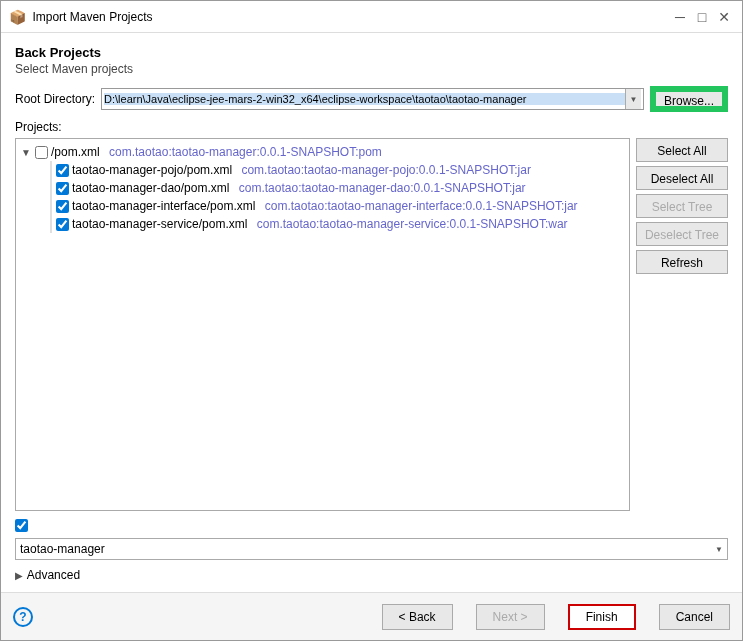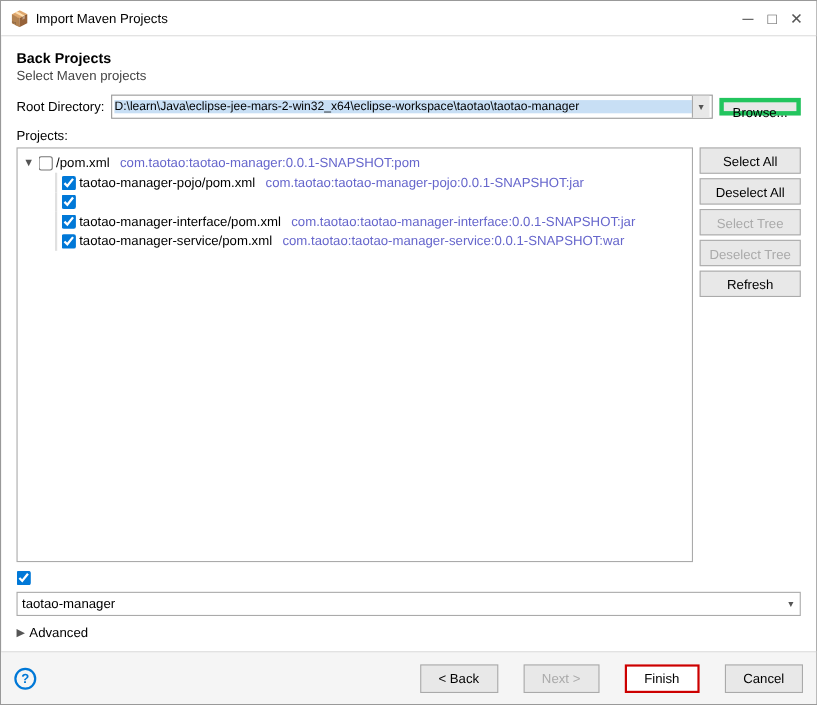--- a/index.html
+++ b/index.html
@@ -112,25 +112,25 @@
       display: flex;
       align-items: center;
       justify-content: center;
       width: 16px;
       cursor: pointer;
       font-size: 8px;
       color: #555;
     }
     .browse-btn {
       background: #e8e8e8;
-      border: 4px solid #22c55e;
+      border: 6px solid #22c55e;
       padding: 2px 8px;
       font-size: 12px;
       cursor: pointer;
-      height: 16px;
+      height: 26px;
       white-space: nowrap;
     }
     .projects-section {
       display: flex;
       flex-direction: column;
       flex: 1;
       min-height: 0;
     }
     .projects-label {
       font-size: 12px;
@@ -360,20 +360,24 @@
           <div class="tree-children">
             <div class="tree-child-row">
               <input type="checkbox" class="tree-checkbox" checked="" style="">
               <span class="tree-row-text">
                 <span class="pom-path">taotao-manager-pojo/pom.xml</span>
                 <span class="artifact-id">com.taotao:taotao-manager-pojo:0.0.1-SNAPSHOT:jar</span>
               </span>
             </div>
             <div class="tree-child-row">
               <input type="checkbox" class="tree-checkbox" checked="" style="">
+              <span class="tree-row-text">
+                <span class="pom-path">taotao-manager-dao/pom.xml</span>
+                <span class="artifact-id">com.taotao:taotao-manager-dao:0.0.1-SNAPSHOT:jar</span>
+              </span>
             </div>
             <div class="tree-child-row">
               <input type="checkbox" class="tree-checkbox" checked="" style="">
               <span class="tree-row-text">
                 <span class="pom-path">taotao-manager-interface/pom.xml</span>
                 <span class="artifact-id">com.taotao:taotao-manager-interface:0.0.1-SNAPSHOT:jar</span>
               </span>
             </div>
             <div class="tree-child-row">
               <input type="checkbox" class="tree-checkbox" checked="" style="">

